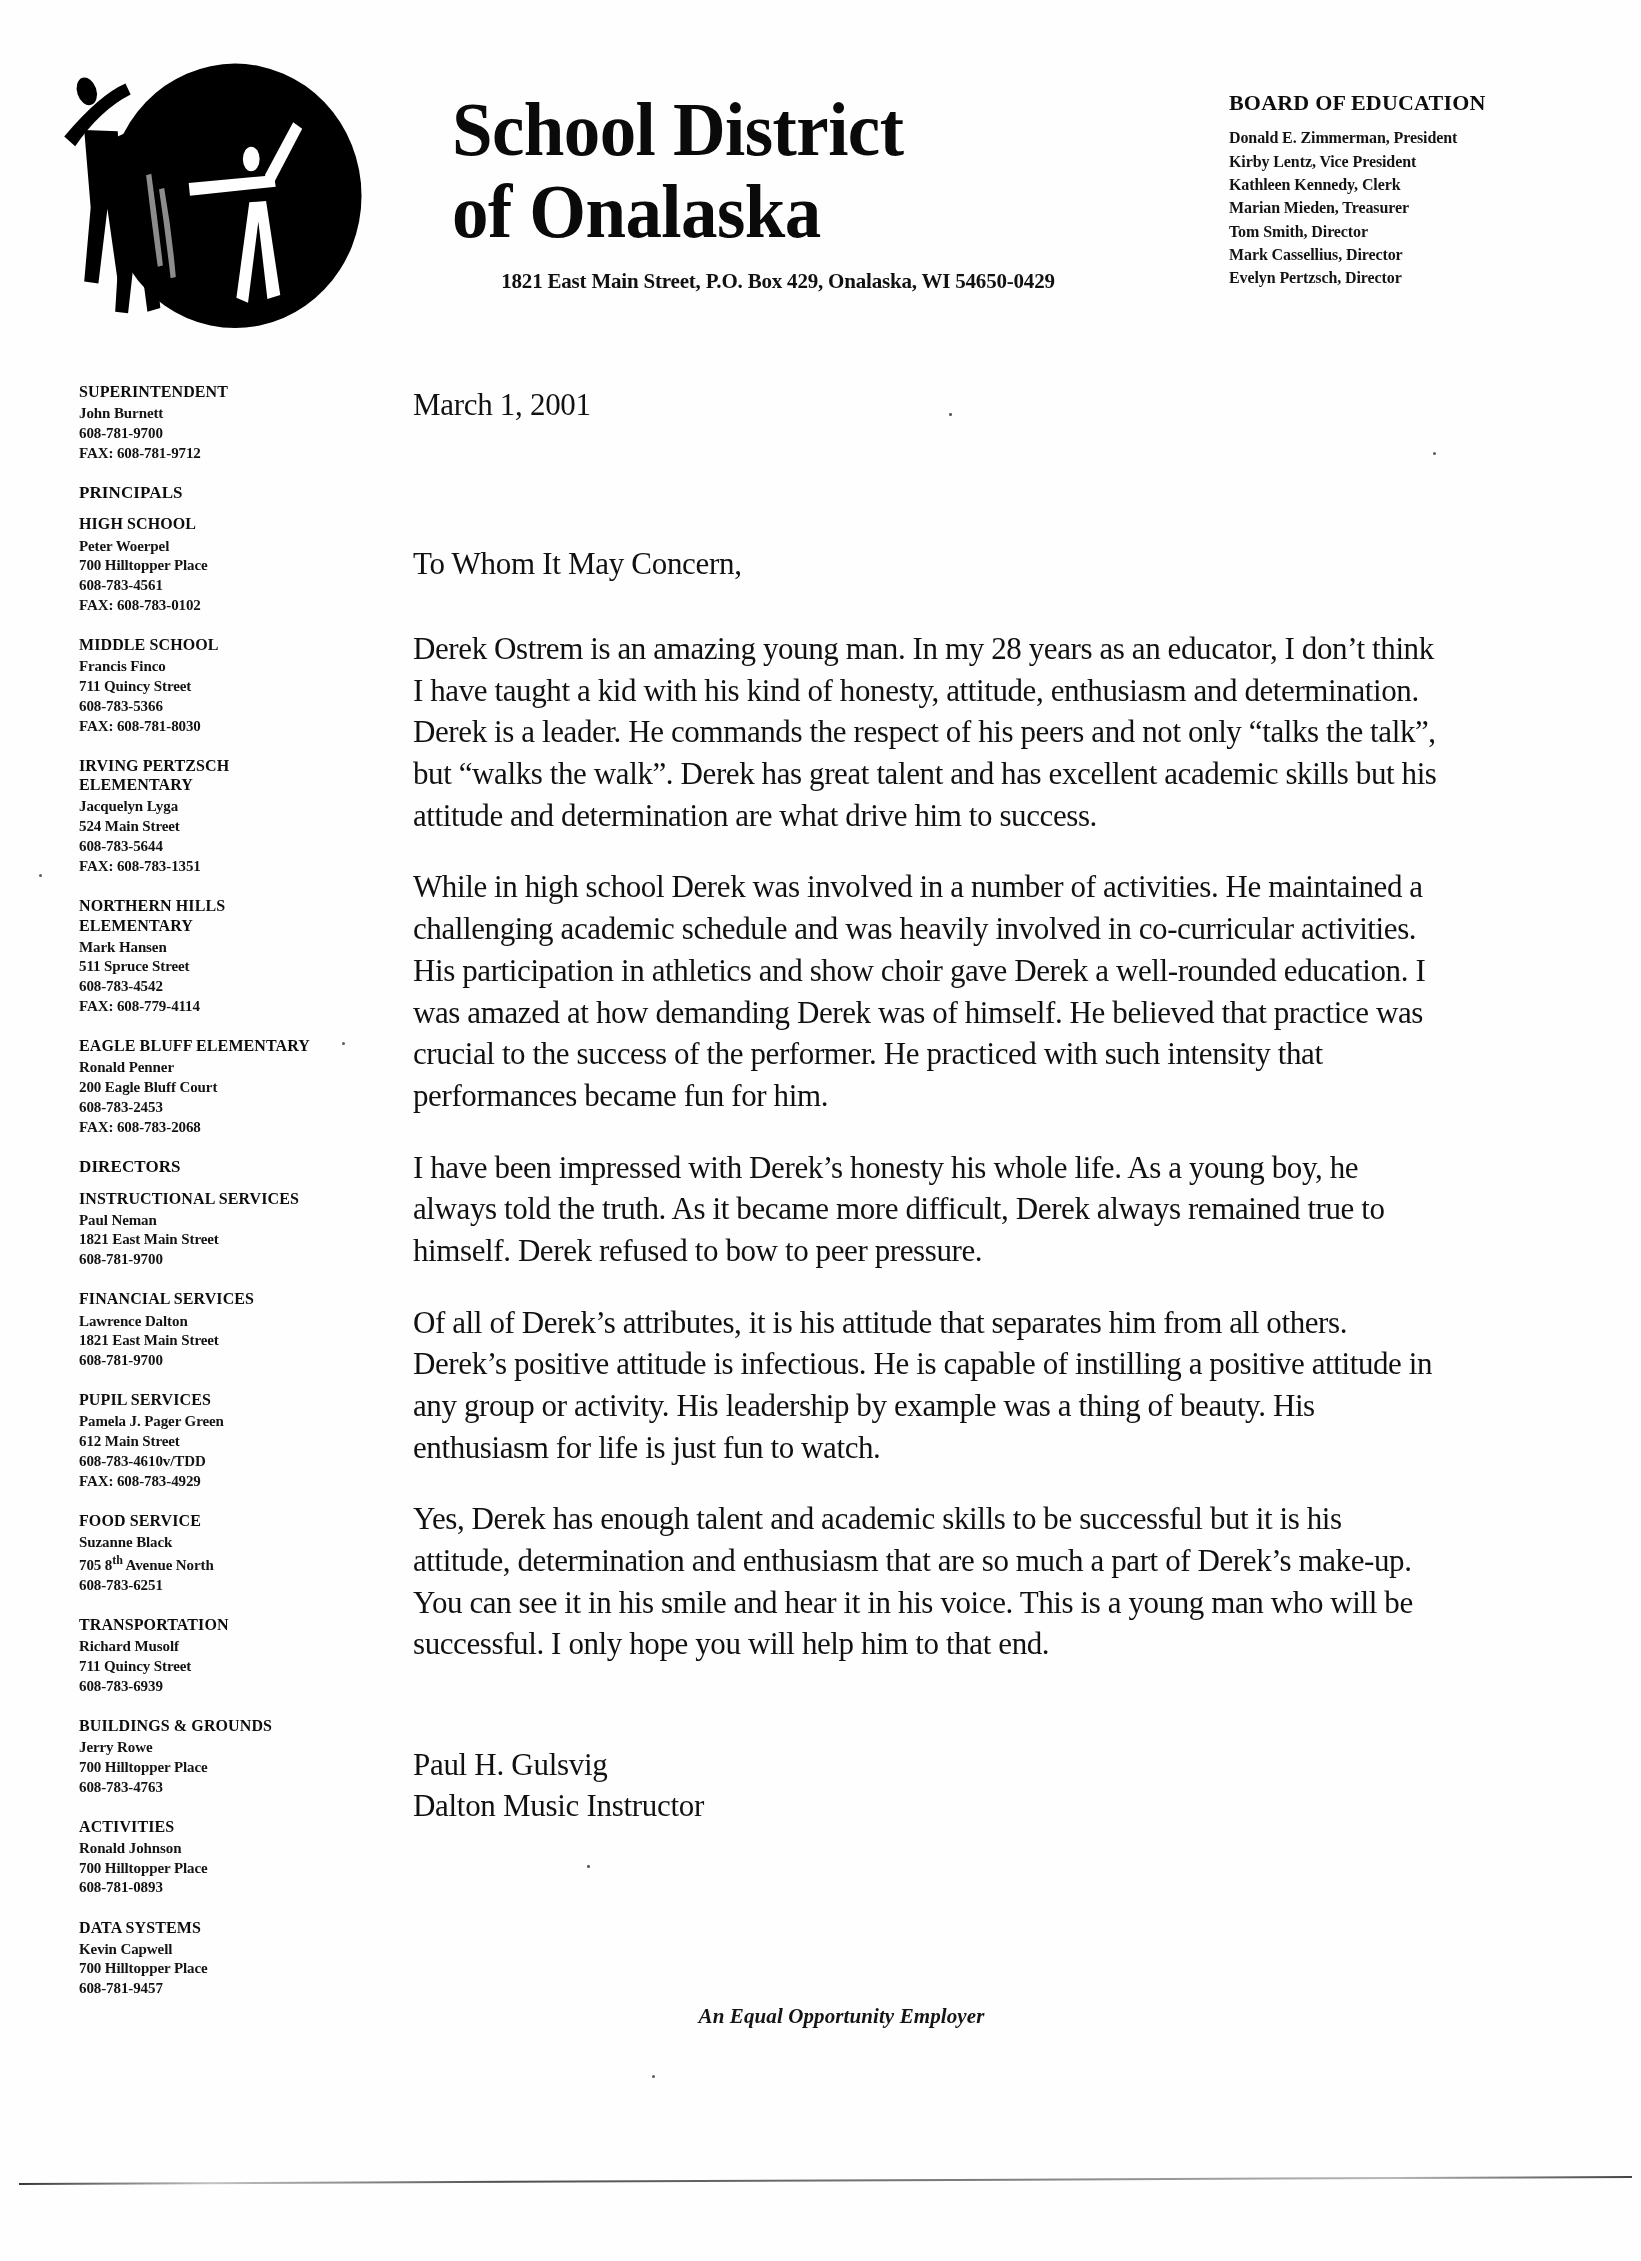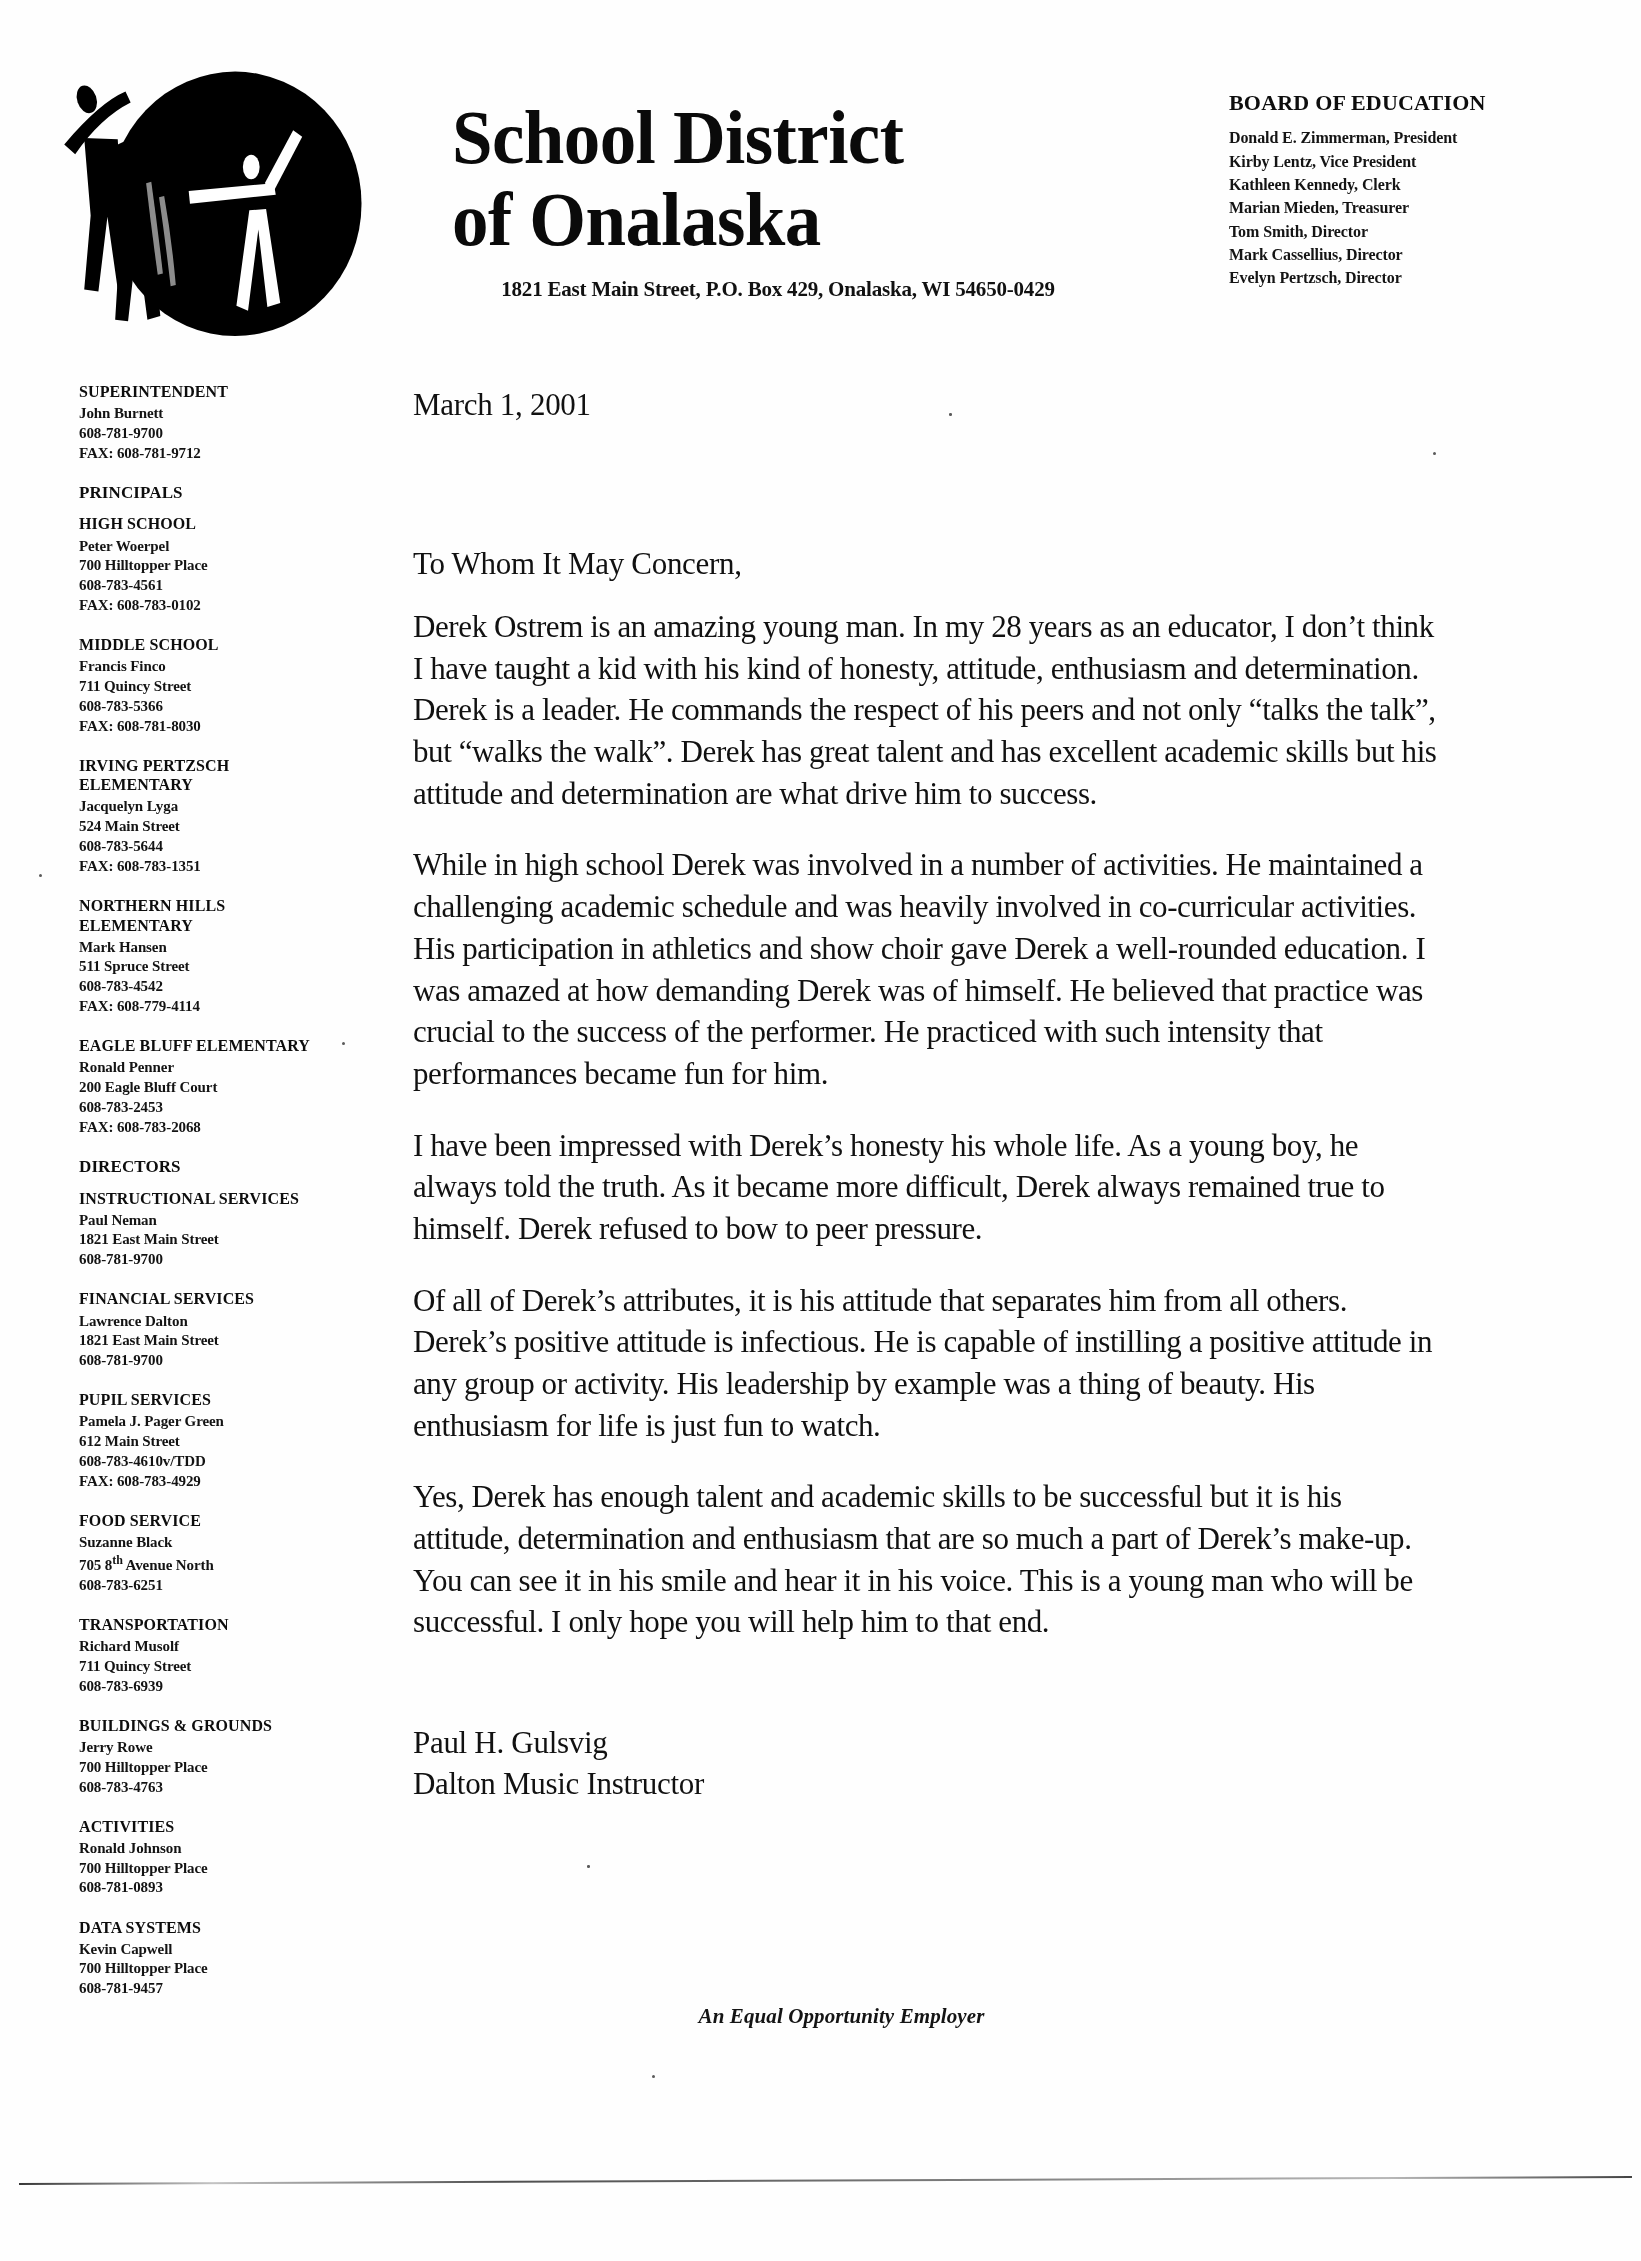--- a/index.html
+++ b/index.html
@@ -13,21 +13,21 @@
     height: 2261px;
     background: #fefefe;
     font-family: "Liberation Serif", "DejaVu Serif", serif;
     color: #111111;
     overflow: hidden;
   }
 
   
   .masthead {
     position: absolute;
-    left: 0; top: 12px;
+    left: 0; top: 4px;
     width: 1418px;
     height: 361px;
   }
   .logo-wrap {
     position: absolute;
     left: 61px;
     top: 55px;
     width: 316px;
     height: 271px;
   }
@@ -133,21 +133,21 @@
     font-size: 31px;
     color: #111;
     letter-spacing: -0.3px;
     margin-bottom: 123px;
   }
   .letter-salutation {
     font-family: "Liberation Serif", "DejaVu Serif", serif;
     font-size: 31px;
     color: #111;
     letter-spacing: -0.3px;
-    margin-bottom: 24px;
+    margin-bottom: 46px;
   }
   .letter-para {
     font-family: "Liberation Serif", "DejaVu Serif", serif;
     font-size: 31px;
     line-height: 1.345;
     color: #111;
     letter-spacing: -0.4px;
     margin: 0 0 30px 0;
     text-align: left;
   }

